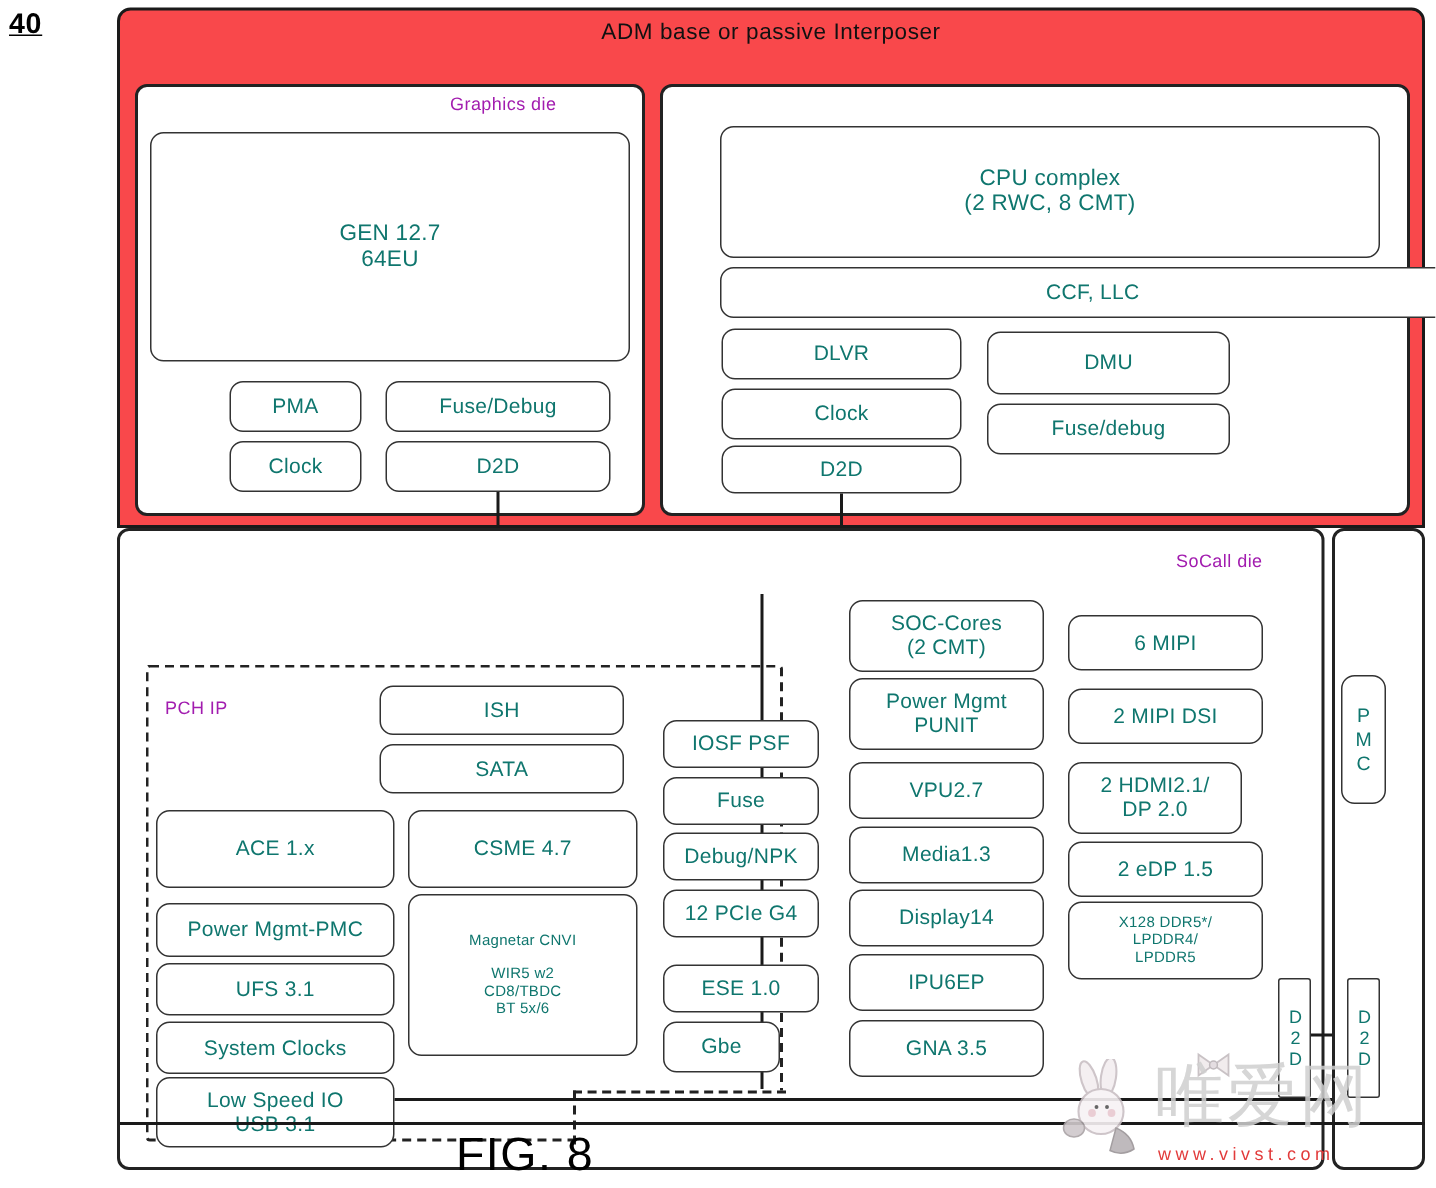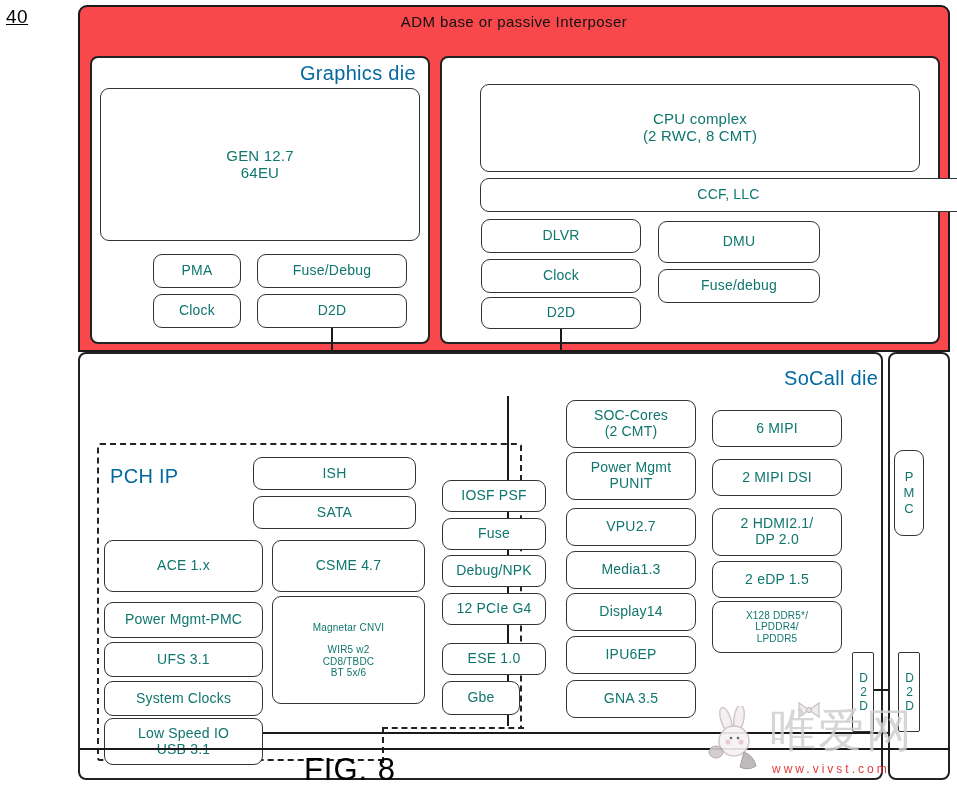--- a/index.html
+++ b/index.html
@@ -17,21 +17,21 @@
     height: 792px;
     overflow: hidden;
     background: #ffffff;
   }
   .abs { position: absolute; box-sizing: border-box; }
 
   
   #ref-numeral {
     left: 6px; top: 6px;
     font-size: 19px;
-    font-weight: 400;
+    font-weight: 700;
     color: #000;
     text-decoration: underline;
     letter-spacing: 0.5px;
   }
 
   
   #interposer {
     left: 78px; top: 5px;
     width: 872px; height: 347px;
     background: #F9484B;
@@ -54,22 +54,22 @@
     border-radius: 8px;
   }
   #graphics-die { left: 90px; top: 56px;  width: 340px; height: 288px; }
   #cpu-die      { left: 440px; top: 56px; width: 500px; height: 288px; }
   #soc-die      { left: 78px;  top: 352px; width: 805px; height: 428px;
                   border-radius: 8px; }
   #pmc-panel    { left: 888px; top: 352px; width: 62px;  height: 428px;
                   border-radius: 8px; }
 
   .die-label {
-    font-size: 20px;
-    color: #0369a1;
+    font-size: 12px;
+    color: #a21caf;
     letter-spacing: 0.3px;
     white-space: nowrap;
   }
 
   
   .blk {
     background: #ffffff;
     border: 1.6px solid #333;
     border-radius: 9px;
     display: flex;
@@ -245,21 +245,21 @@
   <div class="abs blk" style="left:566px; top:452px; width:130px; height:48px;">Power Mgmt
 PUNIT</div>
   <div class="abs blk" style="left:566px; top:508px; width:130px; height:38px;">VPU2.7</div>
   <div class="abs blk" style="left:566px; top:551px; width:130px; height:38px;">Media1.3</div>
   <div class="abs blk" style="left:566px; top:593px; width:130px; height:38px;">Display14</div>
   <div class="abs blk" style="left:566px; top:636px; width:130px; height:38px;">IPU6EP</div>
   <div class="abs blk" style="left:566px; top:680px; width:130px; height:38px;">GNA 3.5</div>
 
   <div class="abs blk" style="left:712px; top:410px; width:130px; height:37px;">6 MIPI</div>
   <div class="abs blk" style="left:712px; top:459px; width:130px; height:37px;">2 MIPI DSI</div>
-  <div class="abs blk" style="left:712px; top:508px; width:130px; height:48px;">2 HDMI2.1/
+  <div class="abs blk" style="left:712px; top:508px; width:116px; height:48px;">2 HDMI2.1/
 DP 2.0</div>
   <div class="abs blk" style="left:712px; top:561px; width:130px; height:37px;">2 eDP 1.5</div>
   <div class="abs blk sm" style="left:712px; top:601px; width:130px; height:52px;">X128 DDR5*/
 LPDDR4/
 LPDDR5</div>
 
   <div class="abs blk vert-narrow" style="left:852px; top:652px; width:22px; height:80px;">D2D</div>
 
   <div class="abs hline" style="left:874px; top:689px; width:28px;"></div>
 

